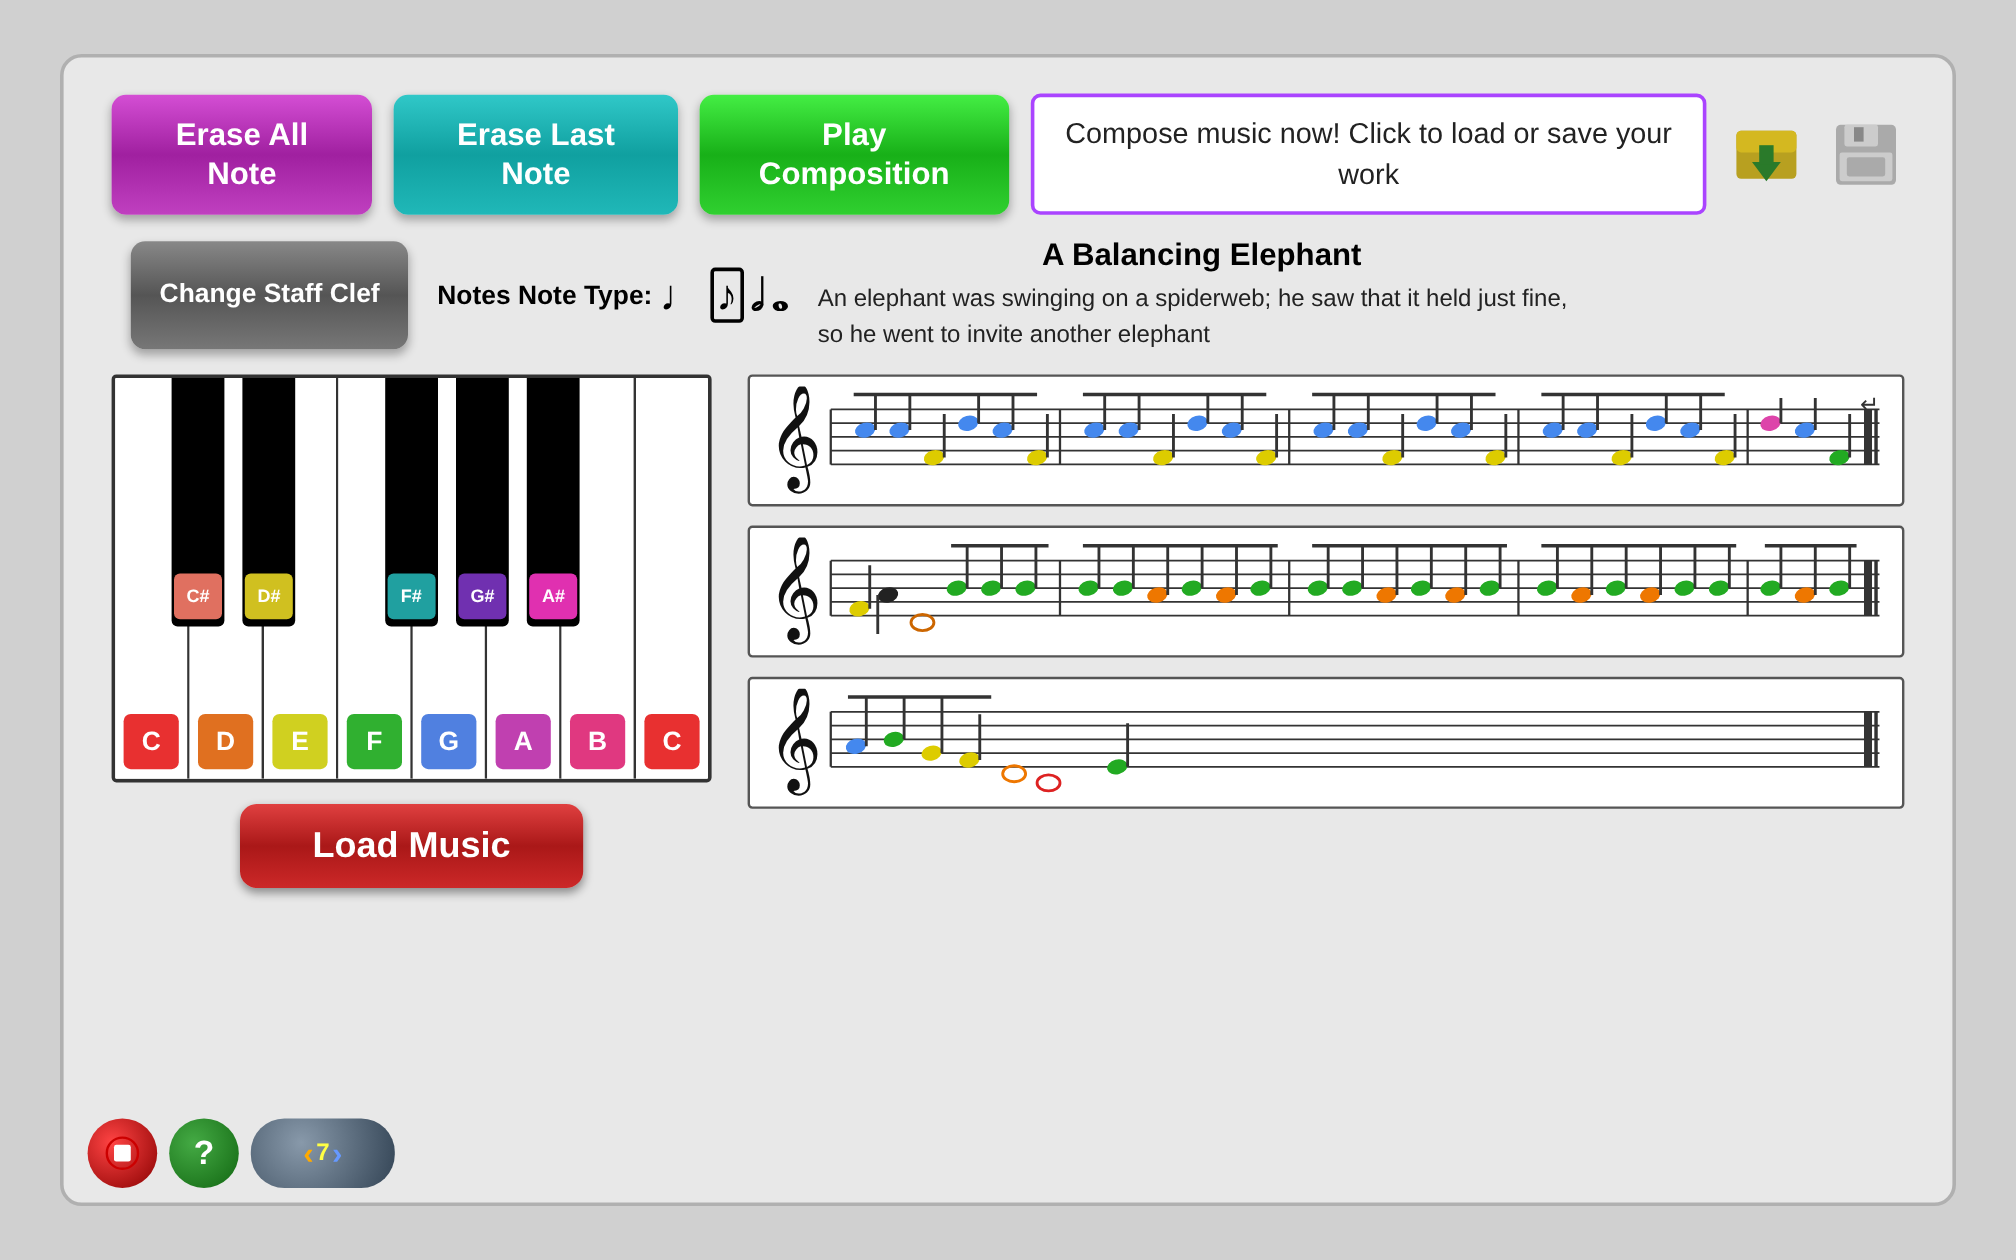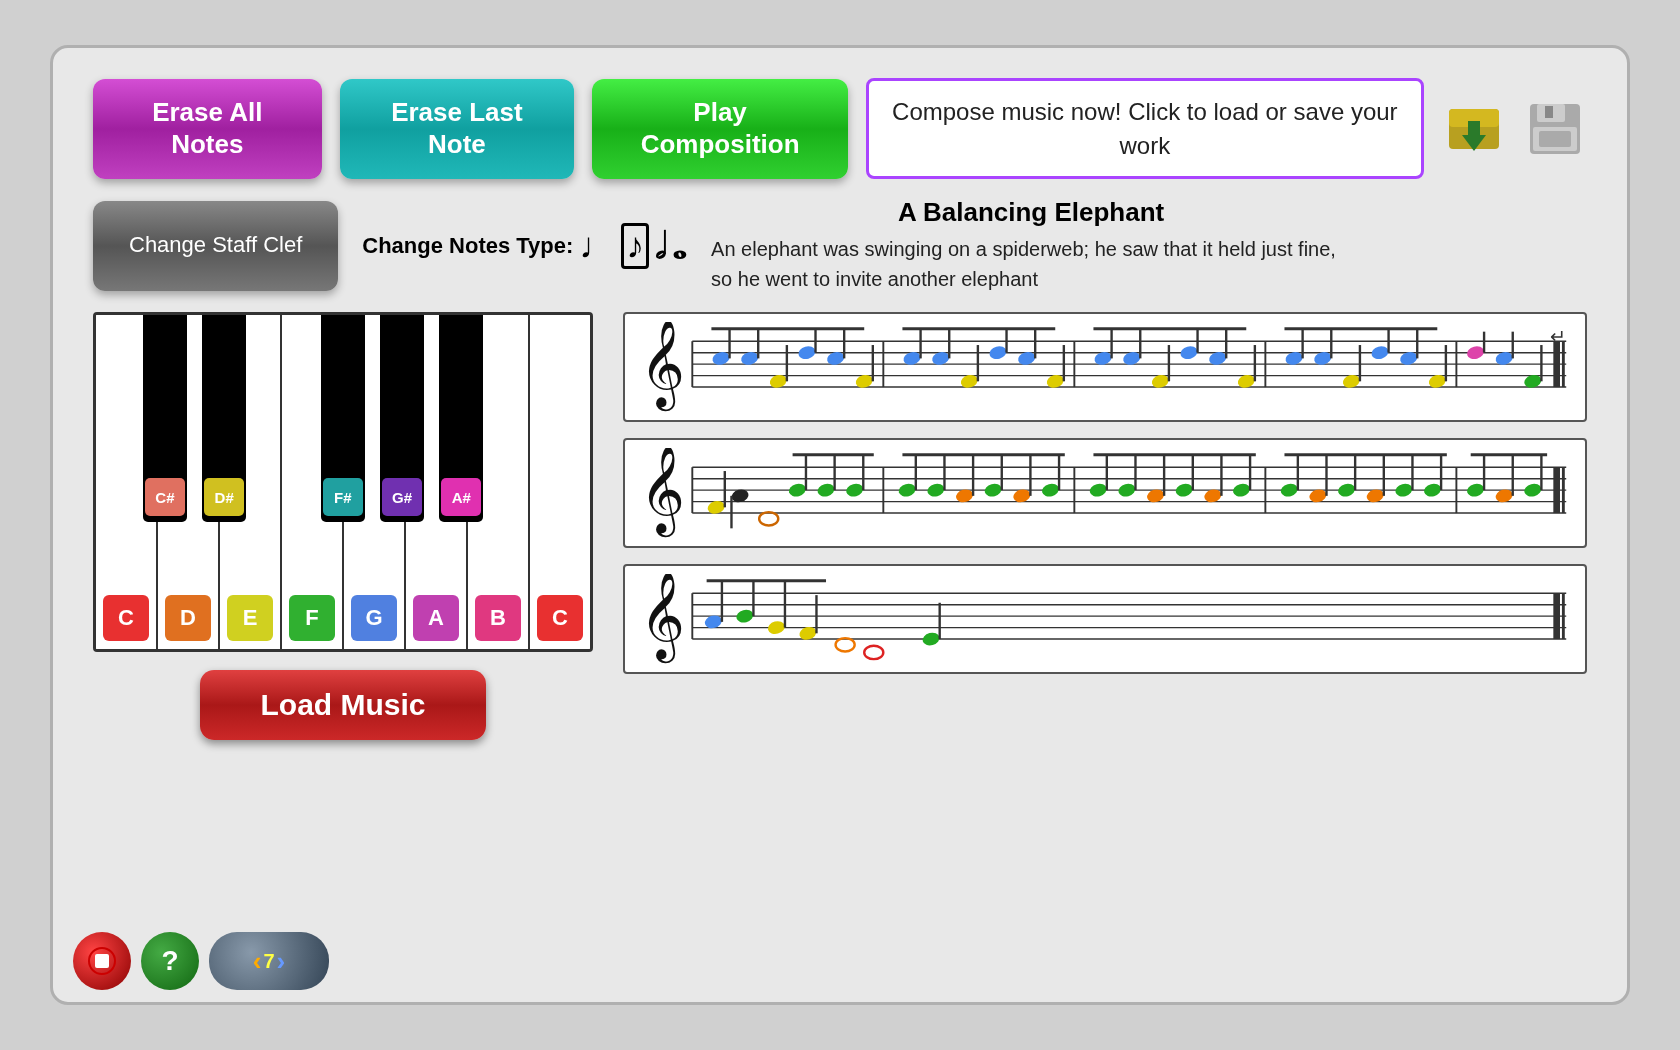--- a/index.html
+++ b/index.html
@@ -109,30 +109,31 @@
     .second-row {
       display: flex;
       align-items: center;
       gap: 24px;
       margin-bottom: 18px;
     }
     .btn-change-clef {
       background: linear-gradient(180deg, #888 0%, #555 50%, #777 100%);
       color: white;
       font-size: 22px;
-      font-weight: normal;
+      font-weight: bold;
       border: none;
       border-radius: 12px;
-      padding: 14px 36px;
+      padding: 14px 24px;
       min-width: 175px;
       min-height: 90px;
       cursor: pointer;
       text-align: center;
       box-shadow: 0 4px 8px rgba(0,0,0,0.3);
       line-height: 1.2;
+      margin-left: 16px;
     }
     .note-type-area {
       display: flex;
       align-items: center;
       gap: 6px;
       font-size: 22px;
       font-weight: bold;
     }
     .note-icon {
       font-size: 36px;
@@ -314,21 +315,21 @@
       justify-content: center;
       padding: 0 10px;
     }
   </style>
 </head>
 <body>
 
 <div class="app-container">
 
   <div class="top-row">
-    <button class="btn-erase-all">Erase All Notes</button>
+    <button class="btn-erase-all">Erase All Note</button>
     <button class="btn-erase-last">Erase Last Note</button>
     <button class="btn-play">Play Composition</button>
     <div class="compose-box">Compose music now! Click to load or save your work</div>
 
     <div class="icon-load">
       <svg width="60" height="60" viewBox="0 0 60 60">
         <rect x="5" y="10" width="50" height="40" rx="4" fill="#b8a020"></rect>
         <rect x="5" y="10" width="50" height="18" rx="4" fill="#d4b820"></rect>
         <polygon points="30,52 18,36 42,36" fill="#2a7a2a"></polygon>
         <rect x="24" y="22" width="12" height="16" fill="#2a7a2a"></rect>
@@ -342,21 +343,21 @@
         <rect x="20" y="7" width="8" height="12" fill="#888888"></rect>
         <rect x="8" y="28" width="44" height="24" rx="2" fill="#cccccc"></rect>
         <rect x="14" y="32" width="32" height="16" rx="2" fill="#aaaaaa"></rect>
       </svg>
     </div>
   </div>
 
   <div class="second-row">
     <button class="btn-change-clef">Change Staff Clef</button>
     <div class="note-type-area">
-      <span>Change Notes Type:</span>
+      <span>Notes Note Type:</span>
 
       <span class="note-icon" title="Quarter note">♩</span>
 
       <span class="note-icon selected" title="Eighth note">♪</span>
 
       <span class="note-icon" title="Half note">𝅗𝅥</span>
 
       <span class="note-icon" title="Whole note">𝅝</span>
     </div>
     <div class="song-info">

